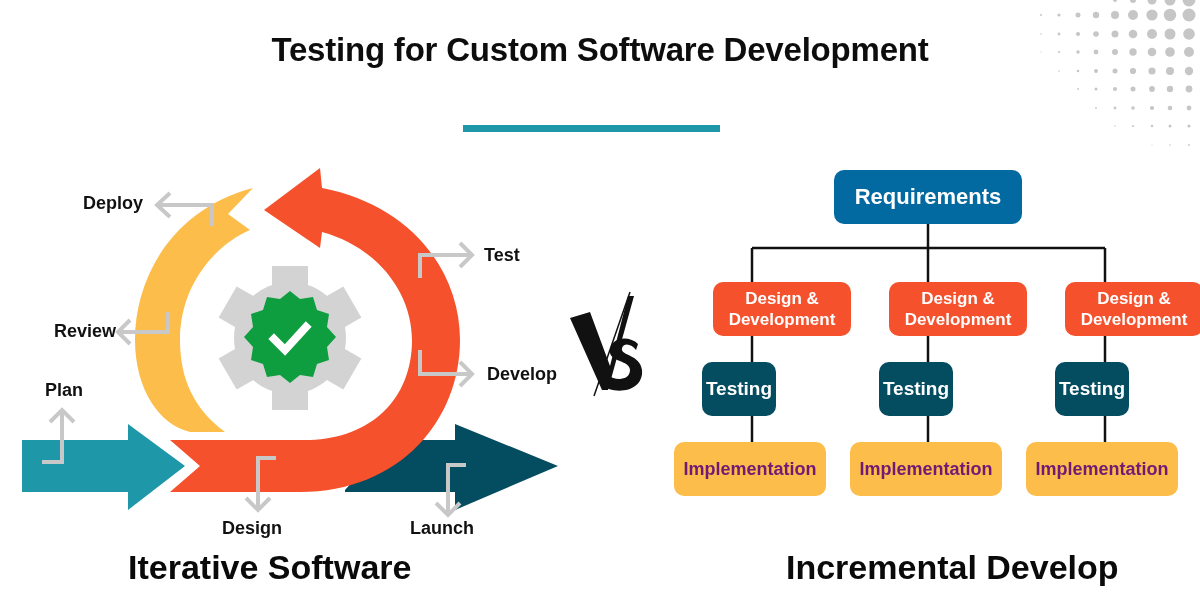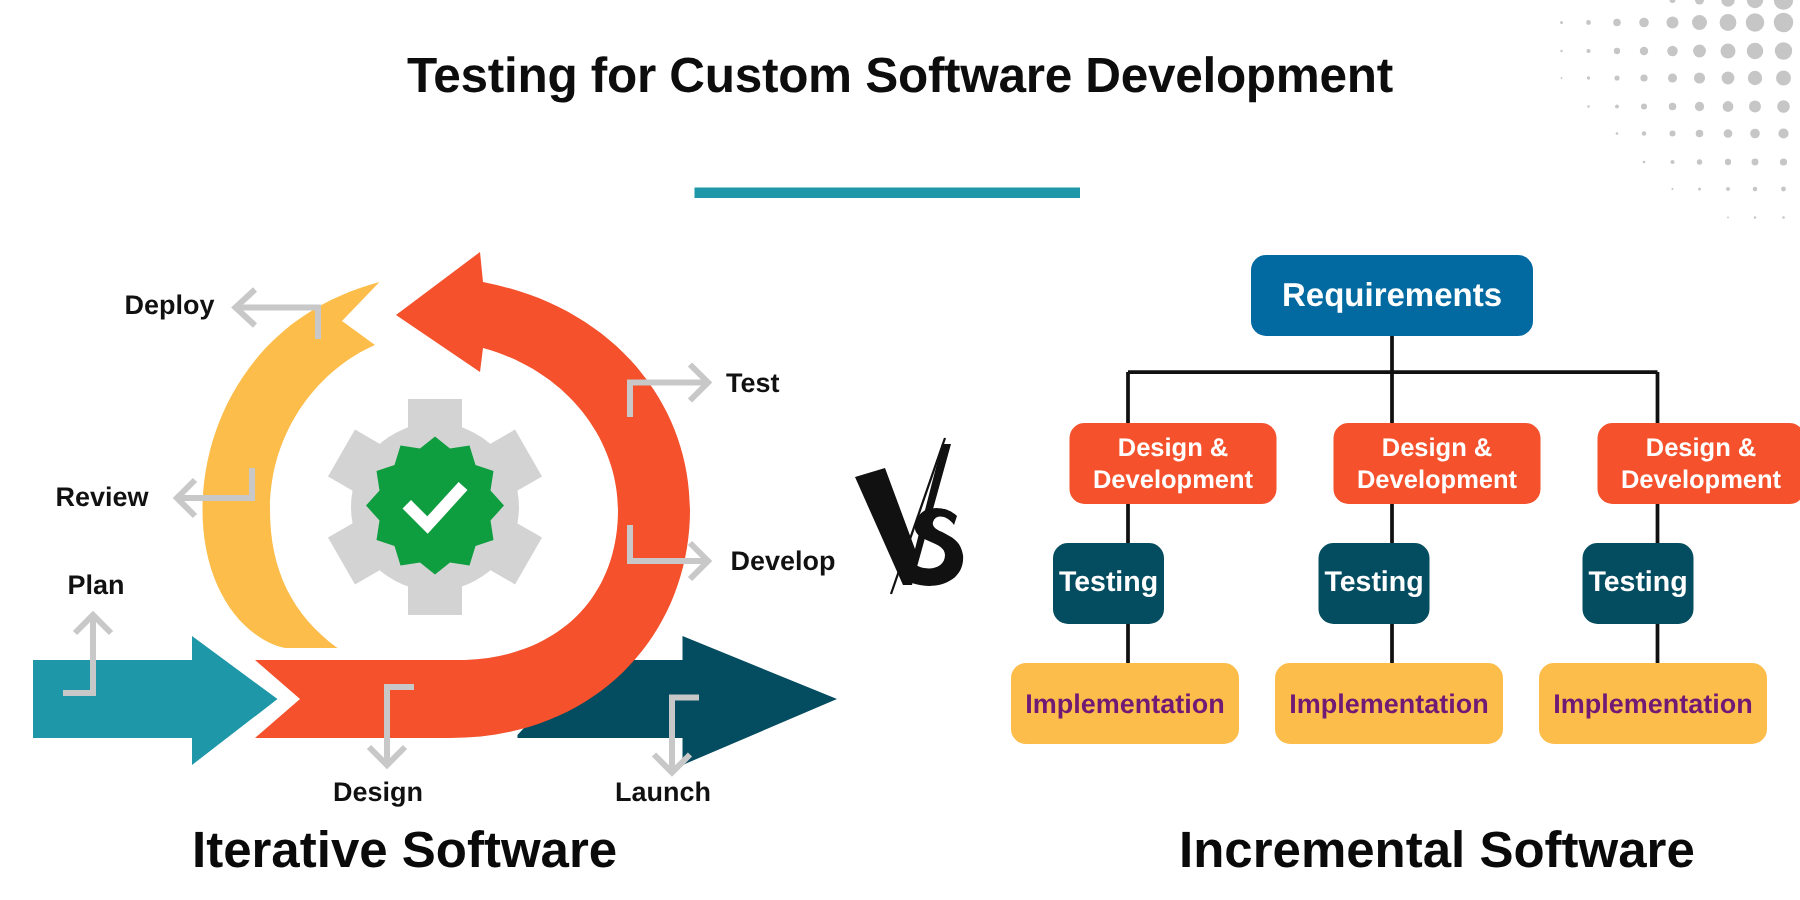--- a/index.html
+++ b/index.html
@@ -136,21 +136,21 @@
     <path d="M276,458 L258,458 L258,510"></path>
     <path d="M246,498 L258,510 L270,498"></path>
 
     <path d="M466,465 L448,465 L448,515"></path>
     <path d="M436,503 L448,515 L460,503"></path>
   </g>
 </svg>
 
 <div class="stage-label" style="left:83px; top:193px;">Deploy</div>
 <div class="stage-label" style="left:484px; top:245px;">Test</div>
-<div class="stage-label" style="left:37px; top:321px;">Review</div>
+<div class="stage-label" style="left:54px; top:321px;">Review</div>
 <div class="stage-label" style="left:487px; top:364px;">Develop</div>
 <div class="stage-label" style="left:45px; top:380px;">Plan</div>
 <div class="stage-label" style="left:222px; top:518px;">Design</div>
 <div class="stage-label" style="left:410px; top:518px;">Launch</div>
 
 <div class="section-title" style="left:128px; top:548px;">Iterative Software</div>
 
 <svg class="vs" viewBox="0 0 80 110">
   <path d="M2,30 L22,24 L42,78 L60,8 L66,8 L40,102 L34,102 Z" fill="#111"></path>
   <path d="M70,56 C62,48 44,48 42,62 C40,74 62,72 62,82 C62,92 48,94 38,86 L32,96 C46,108 76,104 74,82 C72,66 52,68 54,60 C56,54 64,56 68,62 Z" fill="#111"></path>
@@ -179,13 +179,13 @@
 <div class="box dd" style="left:1034px; background:#f4512c;">Design &amp; Development</div>
 
 <div class="box test" style="left:702px; background:#044c5f;">Testing</div>
 <div class="box test" style="left:879px; background:#044c5f;">Testing</div>
 <div class="box test" style="left:1055px; background:#044c5f;">Testing</div>
 
 <div class="box impl" style="left:674px; background:#fcbd4b;">Implementation</div>
 <div class="box impl" style="left:850px; background:#fcbd4b;">Implementation</div>
 <div class="box impl" style="left:1026px; background:#fcbd4b;">Implementation</div>
 
-<div class="section-title" style="left:786px; top:548px;">Incremental Software</div>
+<div class="section-title" style="left:786px; top:548px;">Incremental Develop</div>
 
 </body></html>

